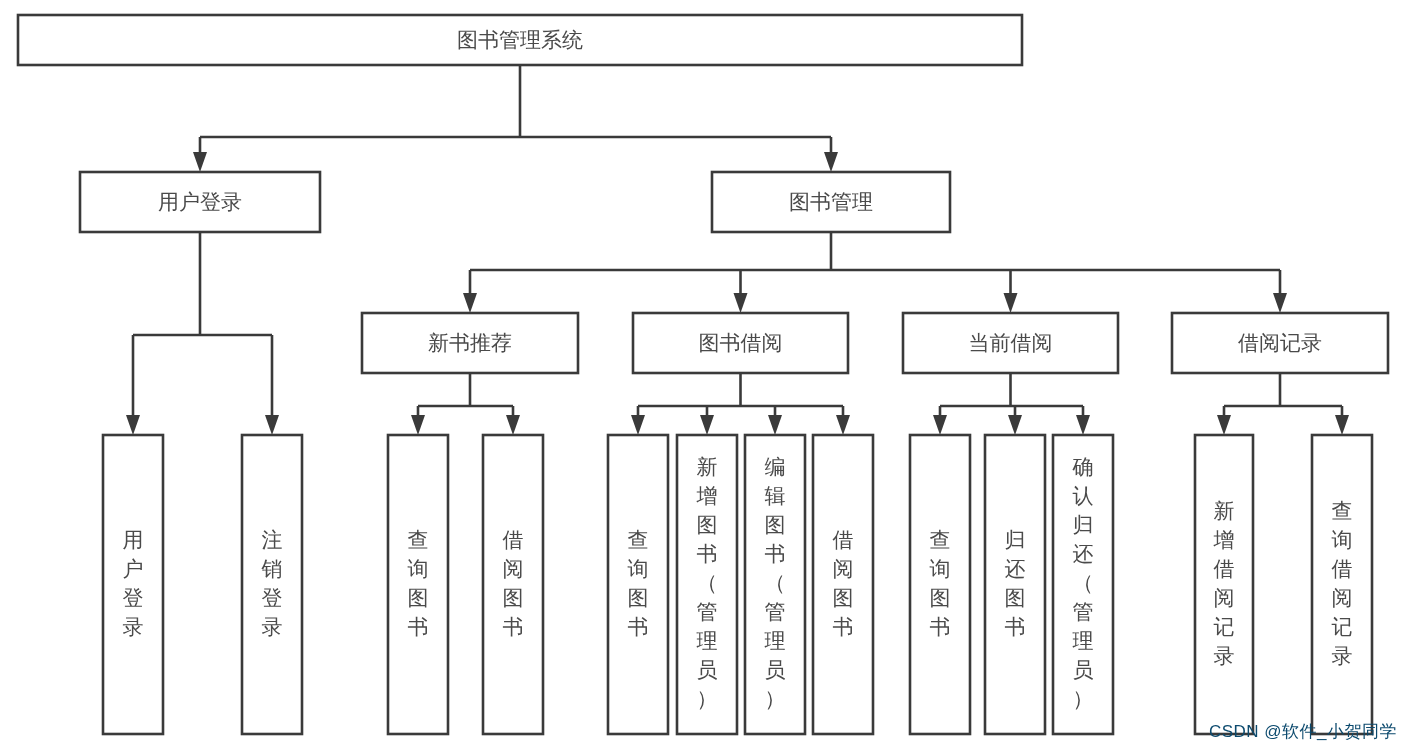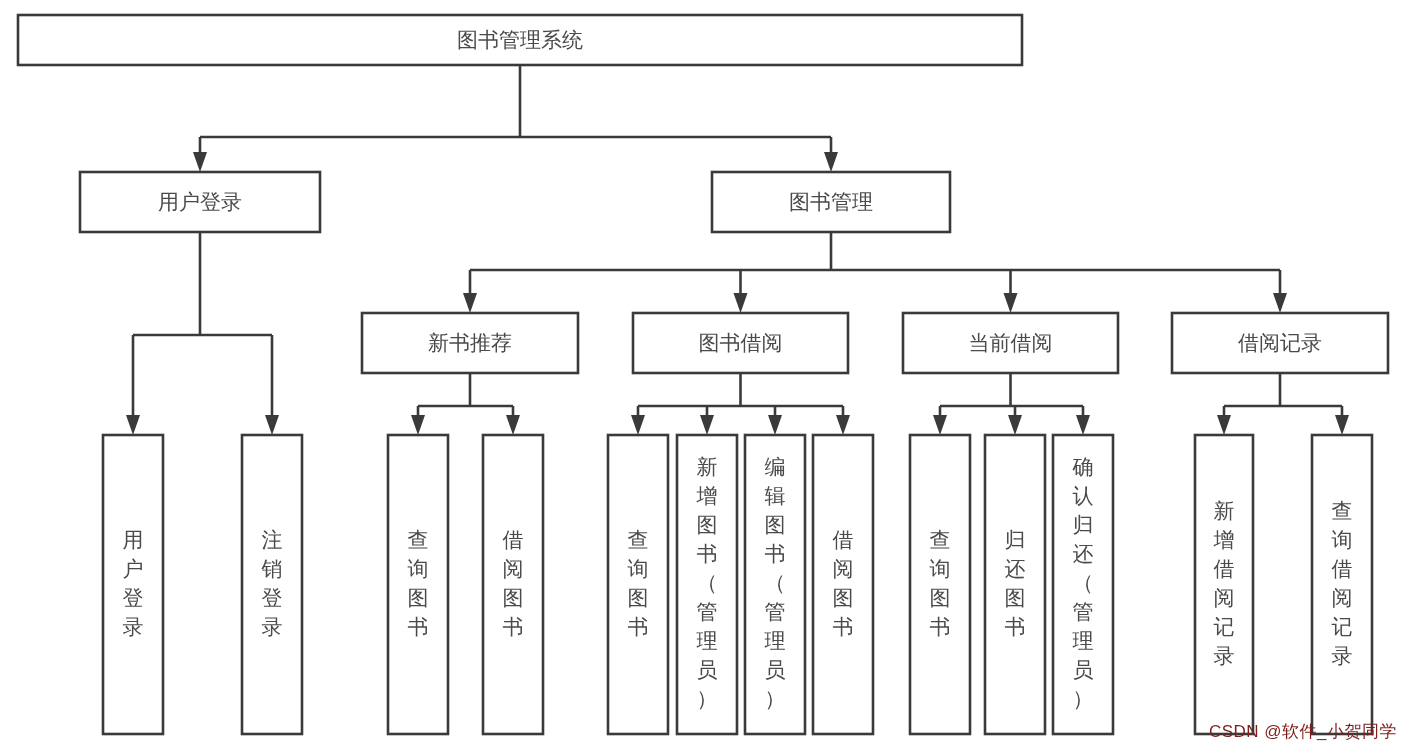--- a/index.html
+++ b/index.html
@@ -18,21 +18,21 @@
     font-family:"Liberation Sans","DejaVu Sans",sans-serif;
     text-anchor:middle;
     dominant-baseline:middle;
   }
   .label-h{font-size:21px;}
   .label-v{font-size:21px;letter-spacing:0px;}
   .watermark{
     position:absolute;
     right:8px;bottom:4px;
     font-size:17px;
-    color:#7f1d1d;
+    color:#0c4a6e;
     font-family:"Liberation Sans","DejaVu Sans",sans-serif;
     white-space:nowrap;
     letter-spacing:0.5px;
   }
 </style>
 </head>
 <body>
 
 <div id="diagram-root">
 

